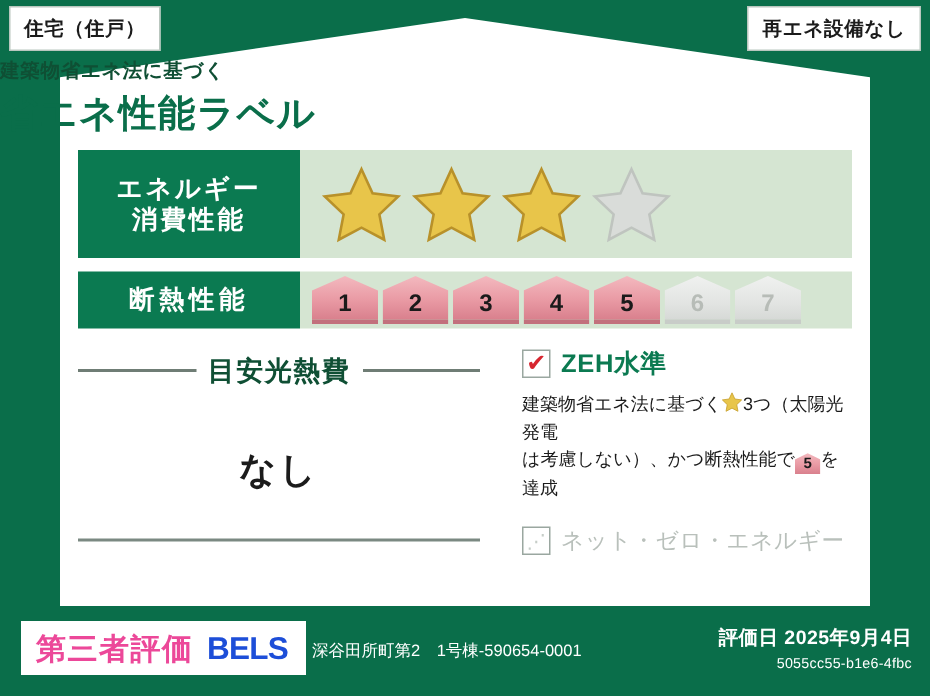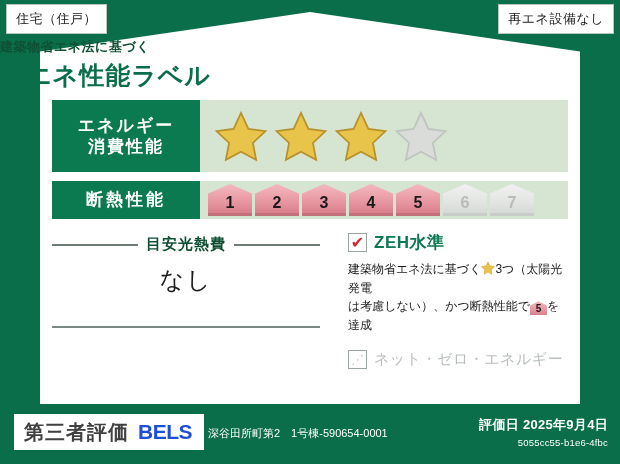--- a/index.html
+++ b/index.html
@@ -27,21 +27,21 @@
     width: 540px; height: 326px;
     background: #ffffff;
   }
 
   
   .corner-badge {
     position: absolute; top: 4px;
     background: #ffffff;
     border: 1px solid #b9c6be;
     padding: 5px 9px;
-    font-size: 13px; font-weight: normal;
+    font-size: 13px; font-weight: bold;
     color: #1b1b1b; letter-spacing: .5px;
     white-space: nowrap;
   }
   .corner-badge.left  { left: 6px; }
   .corner-badge.right { right: 6px; }
 
   
   .title-wrap {
     position: absolute; left: 0; top: 38px; width: 620px;
     text-align: left; pointer-events: none;
@@ -113,26 +113,26 @@
   .bottom { display: flex; margin-top: 12px; height: 152px; }
   .bottom-left  { width: 282px; padding-right: 14px; }
   .bottom-right { flex: 1; padding-left: 14px; }
 
   .cost-head {
     display: flex; align-items: center; gap: 8px;
     margin-top: 4px;
   }
   .cost-head .hline { flex: 1; height: 2px; background: #6f7d75; }
   .cost-head .htext {
-    font-size: 15px; font-weight: bold; color: #0f4f34;
+    font-size: 18px; font-weight: bold; color: #0f4f34;
     letter-spacing: 1px; white-space: nowrap;
   }
   .cost-value {
-    text-align: center; margin-top: 10px;
-    font-size: 24px; font-weight: normal; color: #1b1b1b;
+    text-align: center; margin-top: 38px;
+    font-size: 24px; font-weight: bold; color: #1b1b1b;
     letter-spacing: 2px;
   }
   .cost-rule { margin-top: 30px; height: 2px; background: #7b8982; }
 
   
   .zeh-head { display: flex; align-items: center; gap: 7px; }
   .chk {
     width: 19px; height: 19px; flex: none;
     border: 1px solid #9aa7a0; background: #fff;
     display: flex; align-items: center; justify-content: center;
@@ -171,21 +171,21 @@
     width: 620px; height: 60px;
     background: #0a6e4a;
   }
   .bels-chip {
     position: absolute; left: 14px; top: 10px;
     background: #ffffff;
     padding: 5px 12px 4px 10px;
     display: flex; align-items: baseline; gap: 9px;
   }
   .bels-jp {
-    font-size: 20px; font-weight: bold; color: #404040;
+    font-size: 20px; font-weight: bold; color: #ec4899;
     letter-spacing: 1px;
   }
   .bels-en {
     font-size: 21px; font-weight: bold; color: #1d4ed8;
     letter-spacing: -.5px;
   }
   .addr {
     position: absolute; left: 208px; top: 22px;
     font-size: 11px; color: #ffffff; white-space: nowrap;
   }

